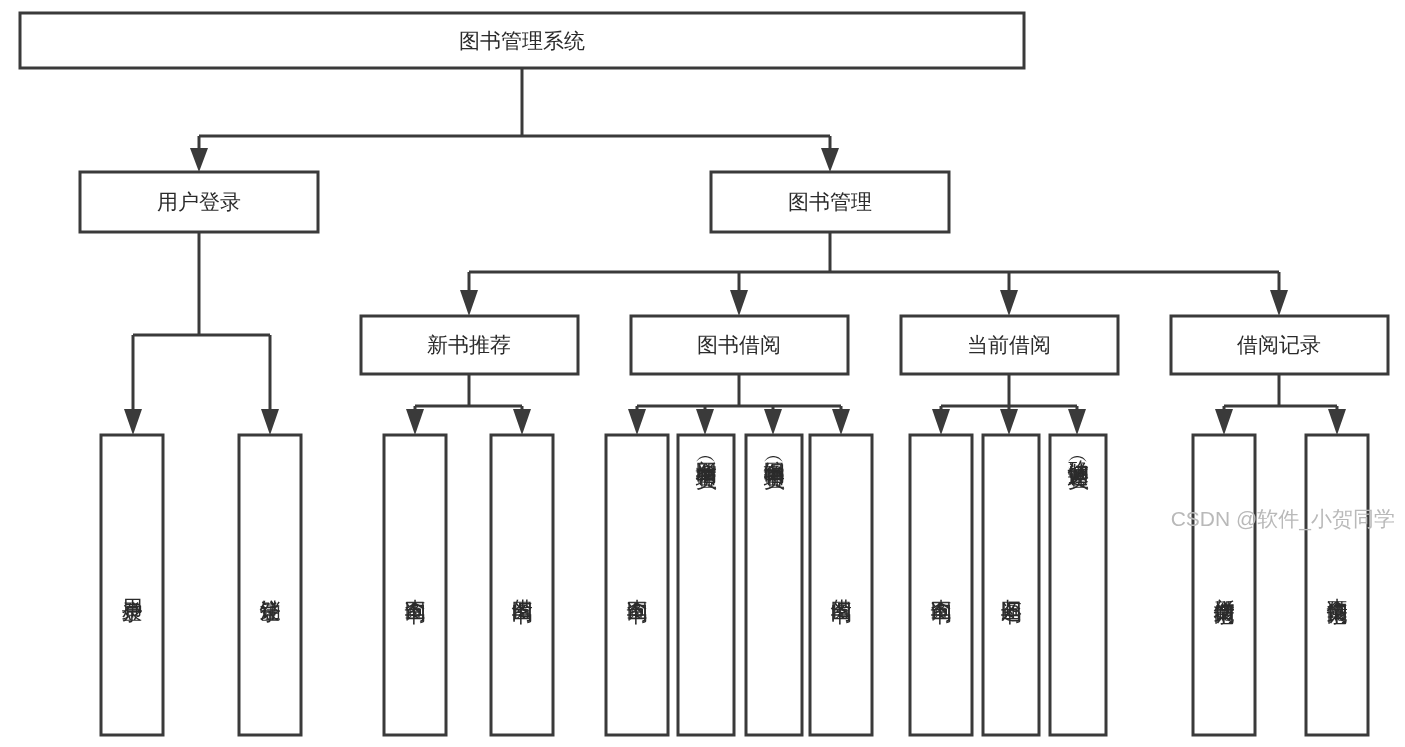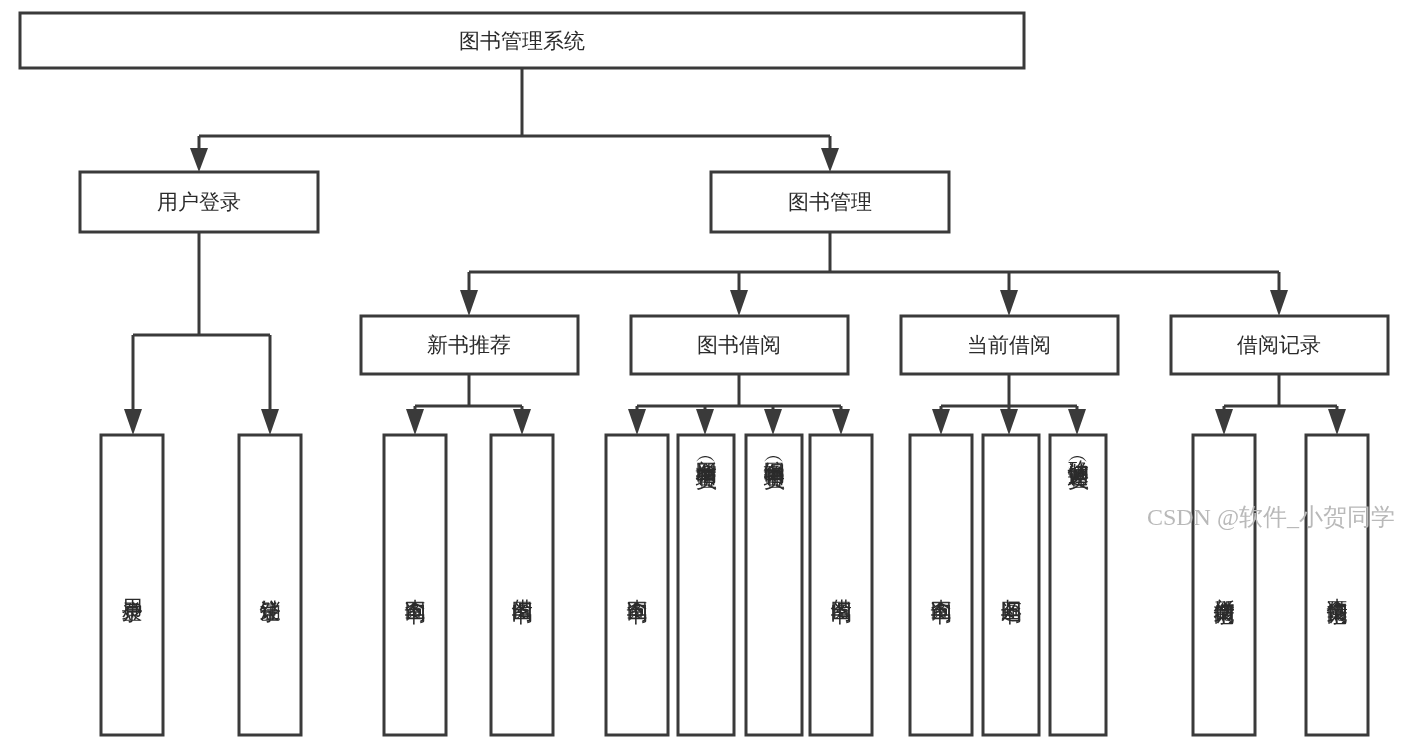--- a/index.html
+++ b/index.html
@@ -60,22 +60,22 @@
     display: flex;
     align-items: center;
     justify-content: center;
     white-space: nowrap;
     pointer-events: none;
   }
   .watermark {
     position: absolute;
     right: 10px;
     bottom: 6px;
-    font-family: Liberation Serif, serif;
-    font-size: 24px;
+    font-family: Liberation Sans, sans-serif;
+    font-size: 21px;
     color: #b9b9b9;
     white-space: nowrap;
     pointer-events: none;
   }
 </style>
 </head>
 <body>
 
 <div id="diagram-root">
 

